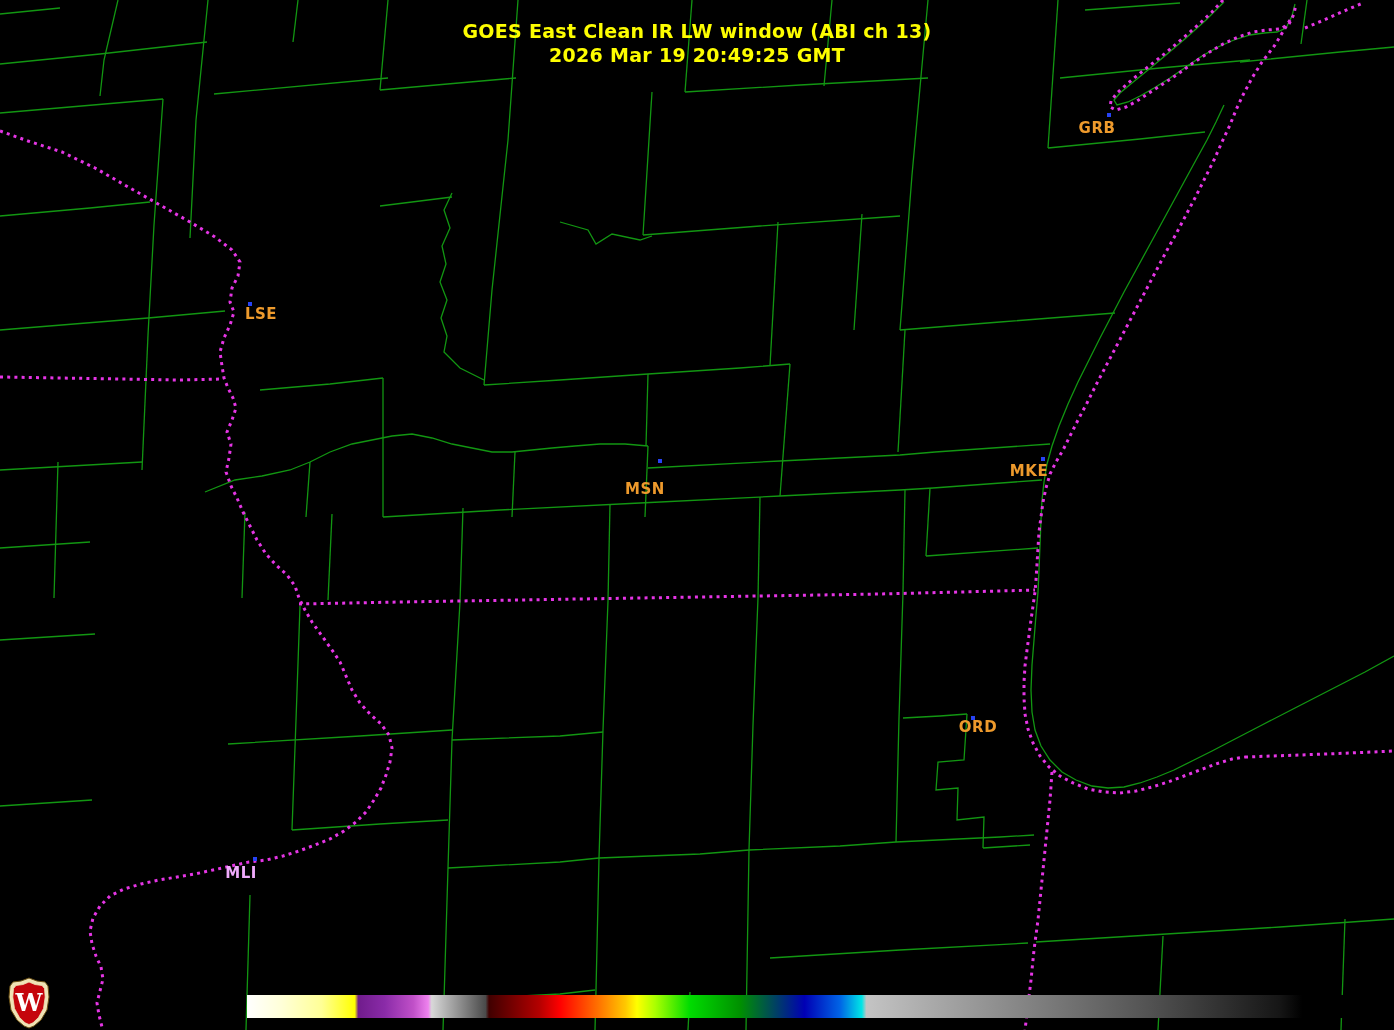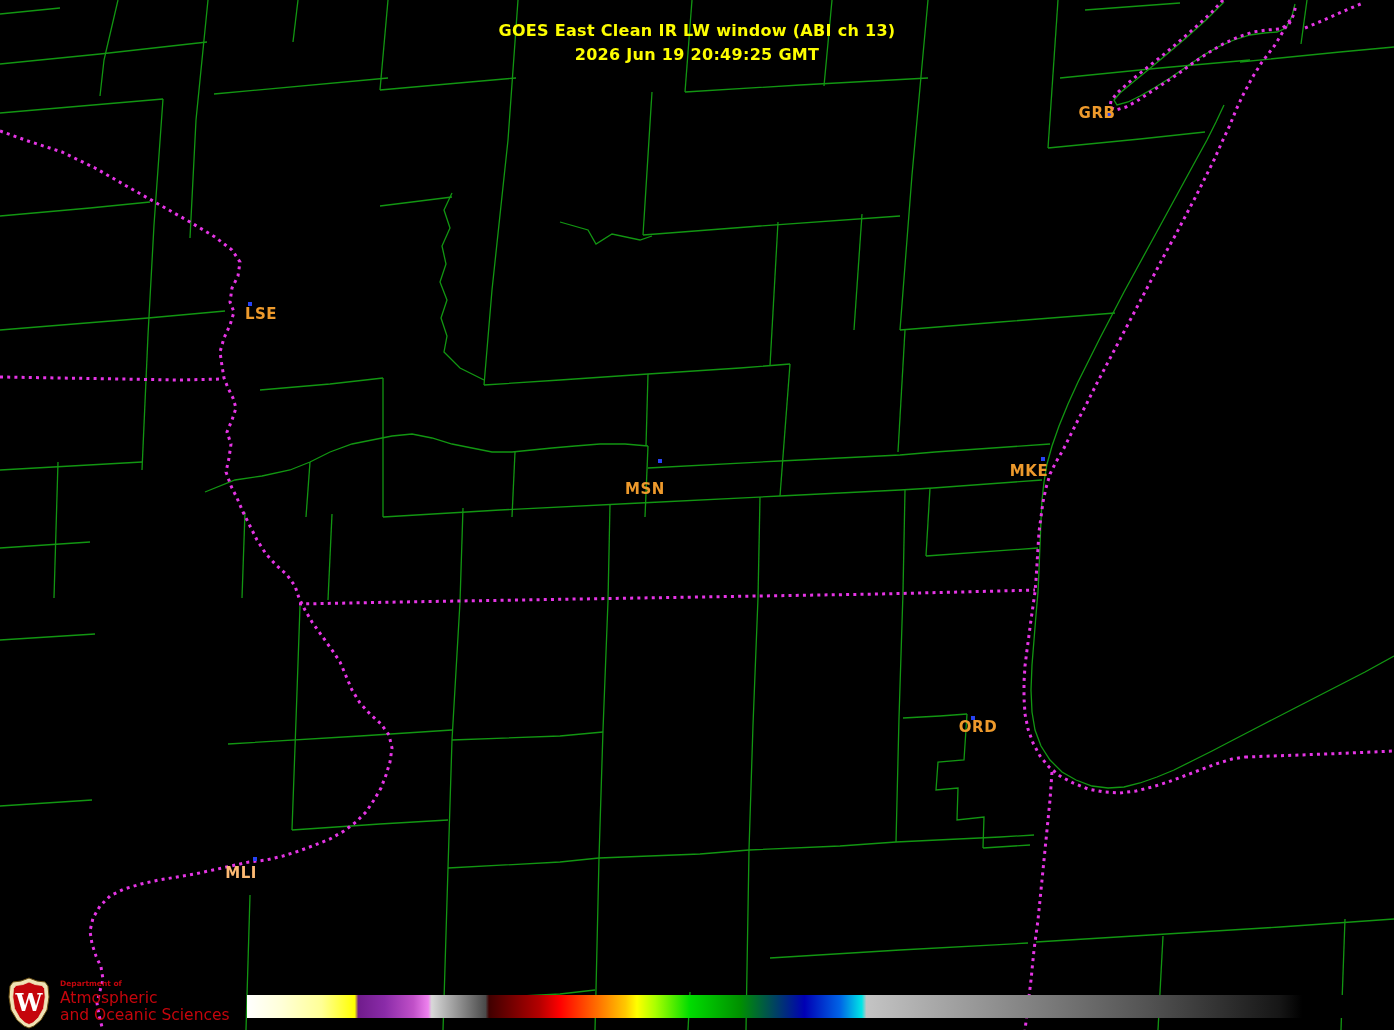--- a/index.html
+++ b/index.html
@@ -1,20 +1,20 @@
 <!DOCTYPE html>
 <html><head>
 <meta charset="utf-8">
 <style>
   html,body{margin:0;padding:0;background:#000;}
   #screen{position:relative;width:1394px;height:1030px;background:#000;overflow:hidden;
           font-family:"DejaVu Sans","Liberation Sans",sans-serif;}
   #maplayer{position:absolute;left:0;top:0;width:1394px;height:1030px;}
   #title{position:absolute;left:0;top:19px;width:100%;text-align:center;
-         font-weight:bold;font-size:16px;line-height:24px;letter-spacing:.3px;}
+         font-weight:bold;font-size:19px;line-height:24px;letter-spacing:.3px;}
   .station-dot{position:absolute;width:4px;height:4px;transform:translate(-50%,-50%);}
   .station-label{position:absolute;transform:translate(-50%,-50%);
                  font-size:15px;font-weight:bold;letter-spacing:.5px;white-space:nowrap;}
   #colorbar{position:absolute;}
   #logo{position:absolute;left:7px;top:977px;display:flex;align-items:flex-start;}
   #crest{width:44px;height:52px;flex:0 0 auto;}
   #logo-text{margin-left:9px;padding-top:3px;line-height:1;}
   .logo-dept{font-size:7.5px;font-weight:bold;margin-bottom:3px;}
   .logo-line{font-size:15.5px;font-weight:500;margin-top:2px;}
 </style>
@@ -117,46 +117,41 @@
         <polyline points="1290,20 1275,45 1262,62 1252,78 1243,95 1236,110 1230,125 1222,142 1214,160 1205,178 1196,196 1186,215 1176,234 1166,252 1156,271 1146,290 1136,309 1126,328 1116,347 1106,366 1096,385 1087,403 1078,420 1070,436 1063,450 1056,462 1050,474 1046,488 1043,502 1041,517 1039,532 1038,548 1037,564 1036,580 1035,592 1033,606 1031,620 1029,635 1027,650 1025,666 1024,682 1024,698 1025,714 1028,729 1033,743 1040,756 1049,767 1060,776 1073,783 1088,789 1104,792 1120,793 1136,791 1152,787 1168,782 1184,776 1200,770 1216,764 1232,759 1245,757" fill="none" stroke="#E535E5" stroke-width="3" stroke-dasharray="3 4.2"></polyline>
         <polyline points="1245,757 1300,755 1350,753 1394,751" fill="none" stroke="#E535E5" stroke-width="3" stroke-dasharray="3 4.2"></polyline>
         <polyline points="1052,772 1050,800 1047,830 1044,860 1041,890 1038,920 1034,950 1031,980 1028,1005 1025,1030" fill="none" stroke="#E535E5" stroke-width="3" stroke-dasharray="3 4.2"></polyline>
         <polyline points="1223,0 1212,12 1198,25 1183,38 1168,51 1153,63 1139,74 1127,84 1117,93 1111,101 1110,107 1116,110 1126,107 1137,101 1149,93 1163,84 1178,74 1193,63 1208,53 1223,44 1238,37 1253,32 1267,30 1280,29 1289,24 1294,14 1296,4" fill="none" stroke="#E535E5" stroke-width="3" stroke-dasharray="3 4.2"></polyline>
         <polyline points="1305,28 1324,20 1344,11 1363,3" fill="none" stroke="#E535E5" stroke-width="3" stroke-dasharray="3 4.2"></polyline>
       </g>
   </svg>
 
   <div id="title" style="color: rgb(253, 253, 0);">
     <div>GOES East Clean IR LW window (ABI ch 13)</div>
-    <div>2026 Jun 19  20:49:25 GMT</div>
+    <div>2026 Mar 19  20:49:25 GMT</div>
   </div>
 
   <div id="stations">
       <div class="station-dot" style="left: 250px; top: 304px; background: rgb(39, 67, 245);"></div>
       <div class="station-label" style="left: 232px; top: 314px; color: rgb(238, 154, 44); margin-left: 29px;">LSE</div>
       <div class="station-dot" style="left: 1109px; top: 115px; background: rgb(39, 67, 245);"></div>
-      <div class="station-label" style="left: 1097px; top: 113px; color: rgb(238, 154, 44);">GRB</div>
+      <div class="station-label" style="left: 1097px; top: 128px; color: rgb(238, 154, 44);">GRB</div>
       <div class="station-dot" style="left: 660px; top: 461px; background: rgb(39, 67, 245);"></div>
       <div class="station-label" style="left: 645px; top: 472px; color: rgb(238, 154, 44); margin-top: 17px;">MSN</div>
       <div class="station-dot" style="left: 1043px; top: 459px; background: rgb(39, 67, 245);"></div>
       <div class="station-label" style="left: 1029px; top: 471px; color: rgb(238, 154, 44);">MKE</div>
       <div class="station-dot" style="left: 973px; top: 718px; background: rgb(39, 67, 245);"></div>
       <div class="station-label" style="left: 962px; top: 727px; color: rgb(238, 154, 44); margin-left: 16px;">ORD</div>
       <div class="station-dot" style="left: 255px; top: 859px; background: rgb(39, 67, 245);"></div>
-      <div class="station-label" style="left: 241px; top: 873px; color: #fdba74;">MLI</div>
+      <div class="station-label" style="left: 241px; top: 873px; color: #f0abfc;">MLI</div>
     </div>
 
   <div id="colorbar" style="left: 247px; top: 995px; width: 1147px; height: 23px; background: linear-gradient(to right, rgb(255, 255, 255) 0%, rgb(255, 255, 216) 3%, rgb(255, 255, 150) 6.5%, rgb(255, 255, 0) 9.4%, rgb(112, 28, 140) 9.7%, rgb(138, 43, 168) 12%, rgb(192, 80, 200) 14.5%, rgb(238, 130, 238) 15.8%, rgb(216, 216, 216) 16.1%, rgb(144, 144, 144) 18.5%, rgb(74, 74, 74) 20.8%, rgb(64, 0, 0) 21.1%, rgb(180, 0, 0) 25.5%, rgb(255, 0, 0) 27.3%, rgb(255, 120, 0) 30.8%, rgb(255, 200, 0) 33%, rgb(255, 255, 0) 34%, rgb(170, 255, 0) 35.6%, rgb(0, 220, 0) 38.6%, rgb(0, 144, 0) 43%, rgb(0, 0, 180) 48.6%, rgb(0, 100, 230) 51.7%, rgb(0, 230, 230) 53.6%, rgb(196, 196, 196) 54%, rgb(142, 142, 142) 65.6%, rgb(82, 82, 82) 78.7%, rgb(22, 22, 22) 90%, rgb(0, 0, 0) 92%, rgb(0, 0, 0) 100%);"></div>
 
   <div id="logo">
     <svg id="crest" viewBox="0 0 44 52">
       <path d="M22 1 L30 4 L38 5 L41 9 L42 20 L40 33 L34 43 L27 49 L22 51 L17 49 L10 43 L4 33 L2 20 L3 9 L6 5 L14 4 Z" fill="#EFE3B6" stroke="#6B5014" stroke-width="1"></path>
       <path d="M22 5 L28 7.5 L35 8.5 L37.5 11.5 L38.2 20 L36.5 31.5 L31.5 40.5 L26 45.8 L22 47.5 L18 45.8 L12.5 40.5 L7.5 31.5 L5.8 20 L6.5 11.5 L9 8.5 L16 7.5 Z" fill="#C5050C" stroke="#EFE3B6" stroke-width="0.8"></path>
       <text x="22" y="34" text-anchor="middle" font-family="DejaVu Serif, Liberation Serif, serif" font-size="24" font-weight="bold" fill="#FFFFFF" id="crest-w">W</text>
     </svg>
-    <div id="logo-text" style="color: rgb(197, 5, 12);">
-      <div class="logo-dept">Department of</div>
-      <div class="logo-line">Atmospheric</div>
-      <div class="logo-line">and Oceanic Sciences</div>
-    </div>
   </div>
 
 </div>
 
 </body></html>

